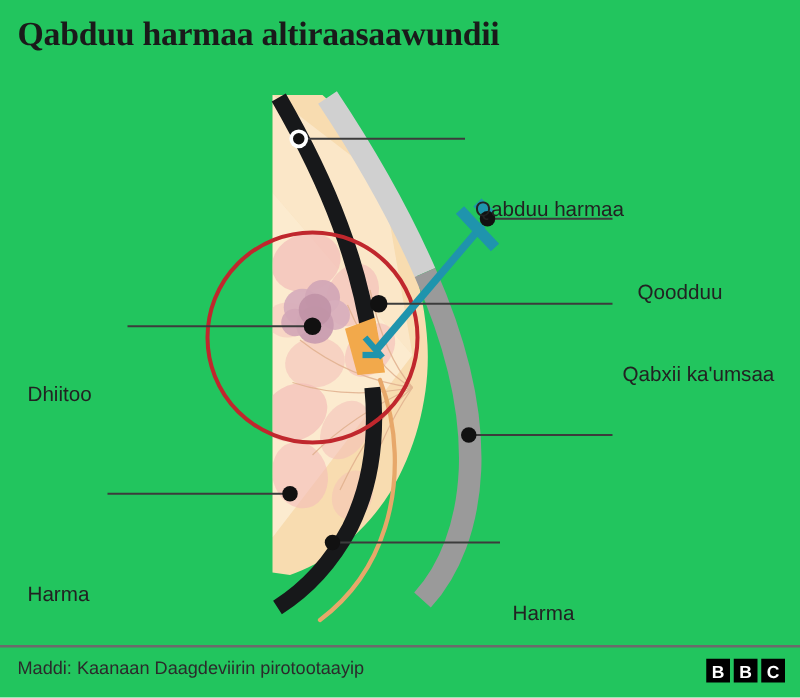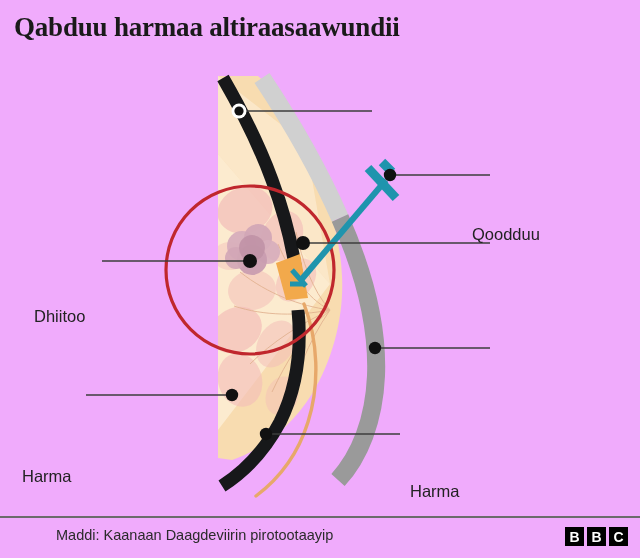--- a/index.html
+++ b/index.html
@@ -12,21 +12,21 @@
     width: 640px;
     height: 558px;
     overflow: hidden;
     font-family: "Liberation Sans", sans-serif;
     -webkit-font-smoothing: antialiased;
   }
   #infographic {
     position: relative;
     width: 640px;
     height: 558px;
-    background: #f0abfc;
+    background: #22c55e;
     text-decoration: underline;
   }
 
   
   #title {
     position: absolute;
     left: 14px;
     top: 12px;
     width: 600px;
     font-family: "Liberation Serif", serif;
@@ -55,44 +55,43 @@
     font-family: "Liberation Sans", sans-serif;
     font-size: 16.5px;
     color: #222222;
     line-height: 1.28;
     white-space: pre-line;
   }
   .callout.right { text-align: left; }
   .callout.left  { text-align: left; }
 
   #lbl-nipple     { left: 380px; top: 100px; }
-  #lbl-syringe    { left: 472px; top: 166px; text-align: center; }
+  #lbl-syringe    { left: 510px; top: 166px; text-align: center; }
   #lbl-entry      { left: 498px; top: 232px; }
   #lbl-plastic    { left: 498px; top: 326px; }
   #lbl-chest      { left: 410px; top: 423px; }
-  #lbl-tumour     { left: 34px;  top: 248px; }
+  #lbl-tumour     { left: 22px;  top: 248px; }
   #lbl-breast     { left: 22px;  top: 383px; margin-top: 25px; }
 
   
   #footer-rule {
     position: absolute;
     left: 0;
     top: 516px;
     width: 640px;
     height: 2px;
     background: #6b6b6b;
   }
   #source {
     position: absolute;
     left: 14px;
     top: 527px;
     font-size: 14.5px;
     color: #2b2b2b;
     font-family: "Liberation Sans", sans-serif;
-    margin-left: 42px;
   }
   #bbc-logo {
     position: absolute;
     right: 12px;
     top: 527px;
     display: flex;
     gap: 3px;
   }
   #bbc-logo .blk {
     width: 19px;
@@ -230,23 +229,25 @@
         <circle cx="239" cy="53" r="4.6" fill="#111111"></circle>
         <circle cx="390" cy="117" r="6.2" fill="#111111"></circle>
         <circle cx="303" cy="185" r="7" fill="#111111"></circle>
         <circle cx="375" cy="290" r="6.2" fill="#111111"></circle>
         <circle cx="266" cy="376" r="6.2" fill="#111111"></circle>
         <circle cx="250" cy="203" r="7" fill="#111111"></circle>
         <circle cx="232" cy="337" r="6.2" fill="#111111"></circle>
       </g>
     </svg>
 
+    <div class="callout right" id="lbl-nipple">Qabduu harmaa</div>
 
     <div class="callout right" id="lbl-syringe">Qoodduu</div>
 
+    <div class="callout right" id="lbl-entry">Qabxii ka'umsaa</div>
 
 
     <div class="callout right" id="lbl-chest">Harma</div>
 
     <div class="callout left" id="lbl-tumour">Dhiitoo</div>
 
     <div class="callout left" id="lbl-breast">Harma</div>
   </div>
 
   <div id="footer-rule"></div>

